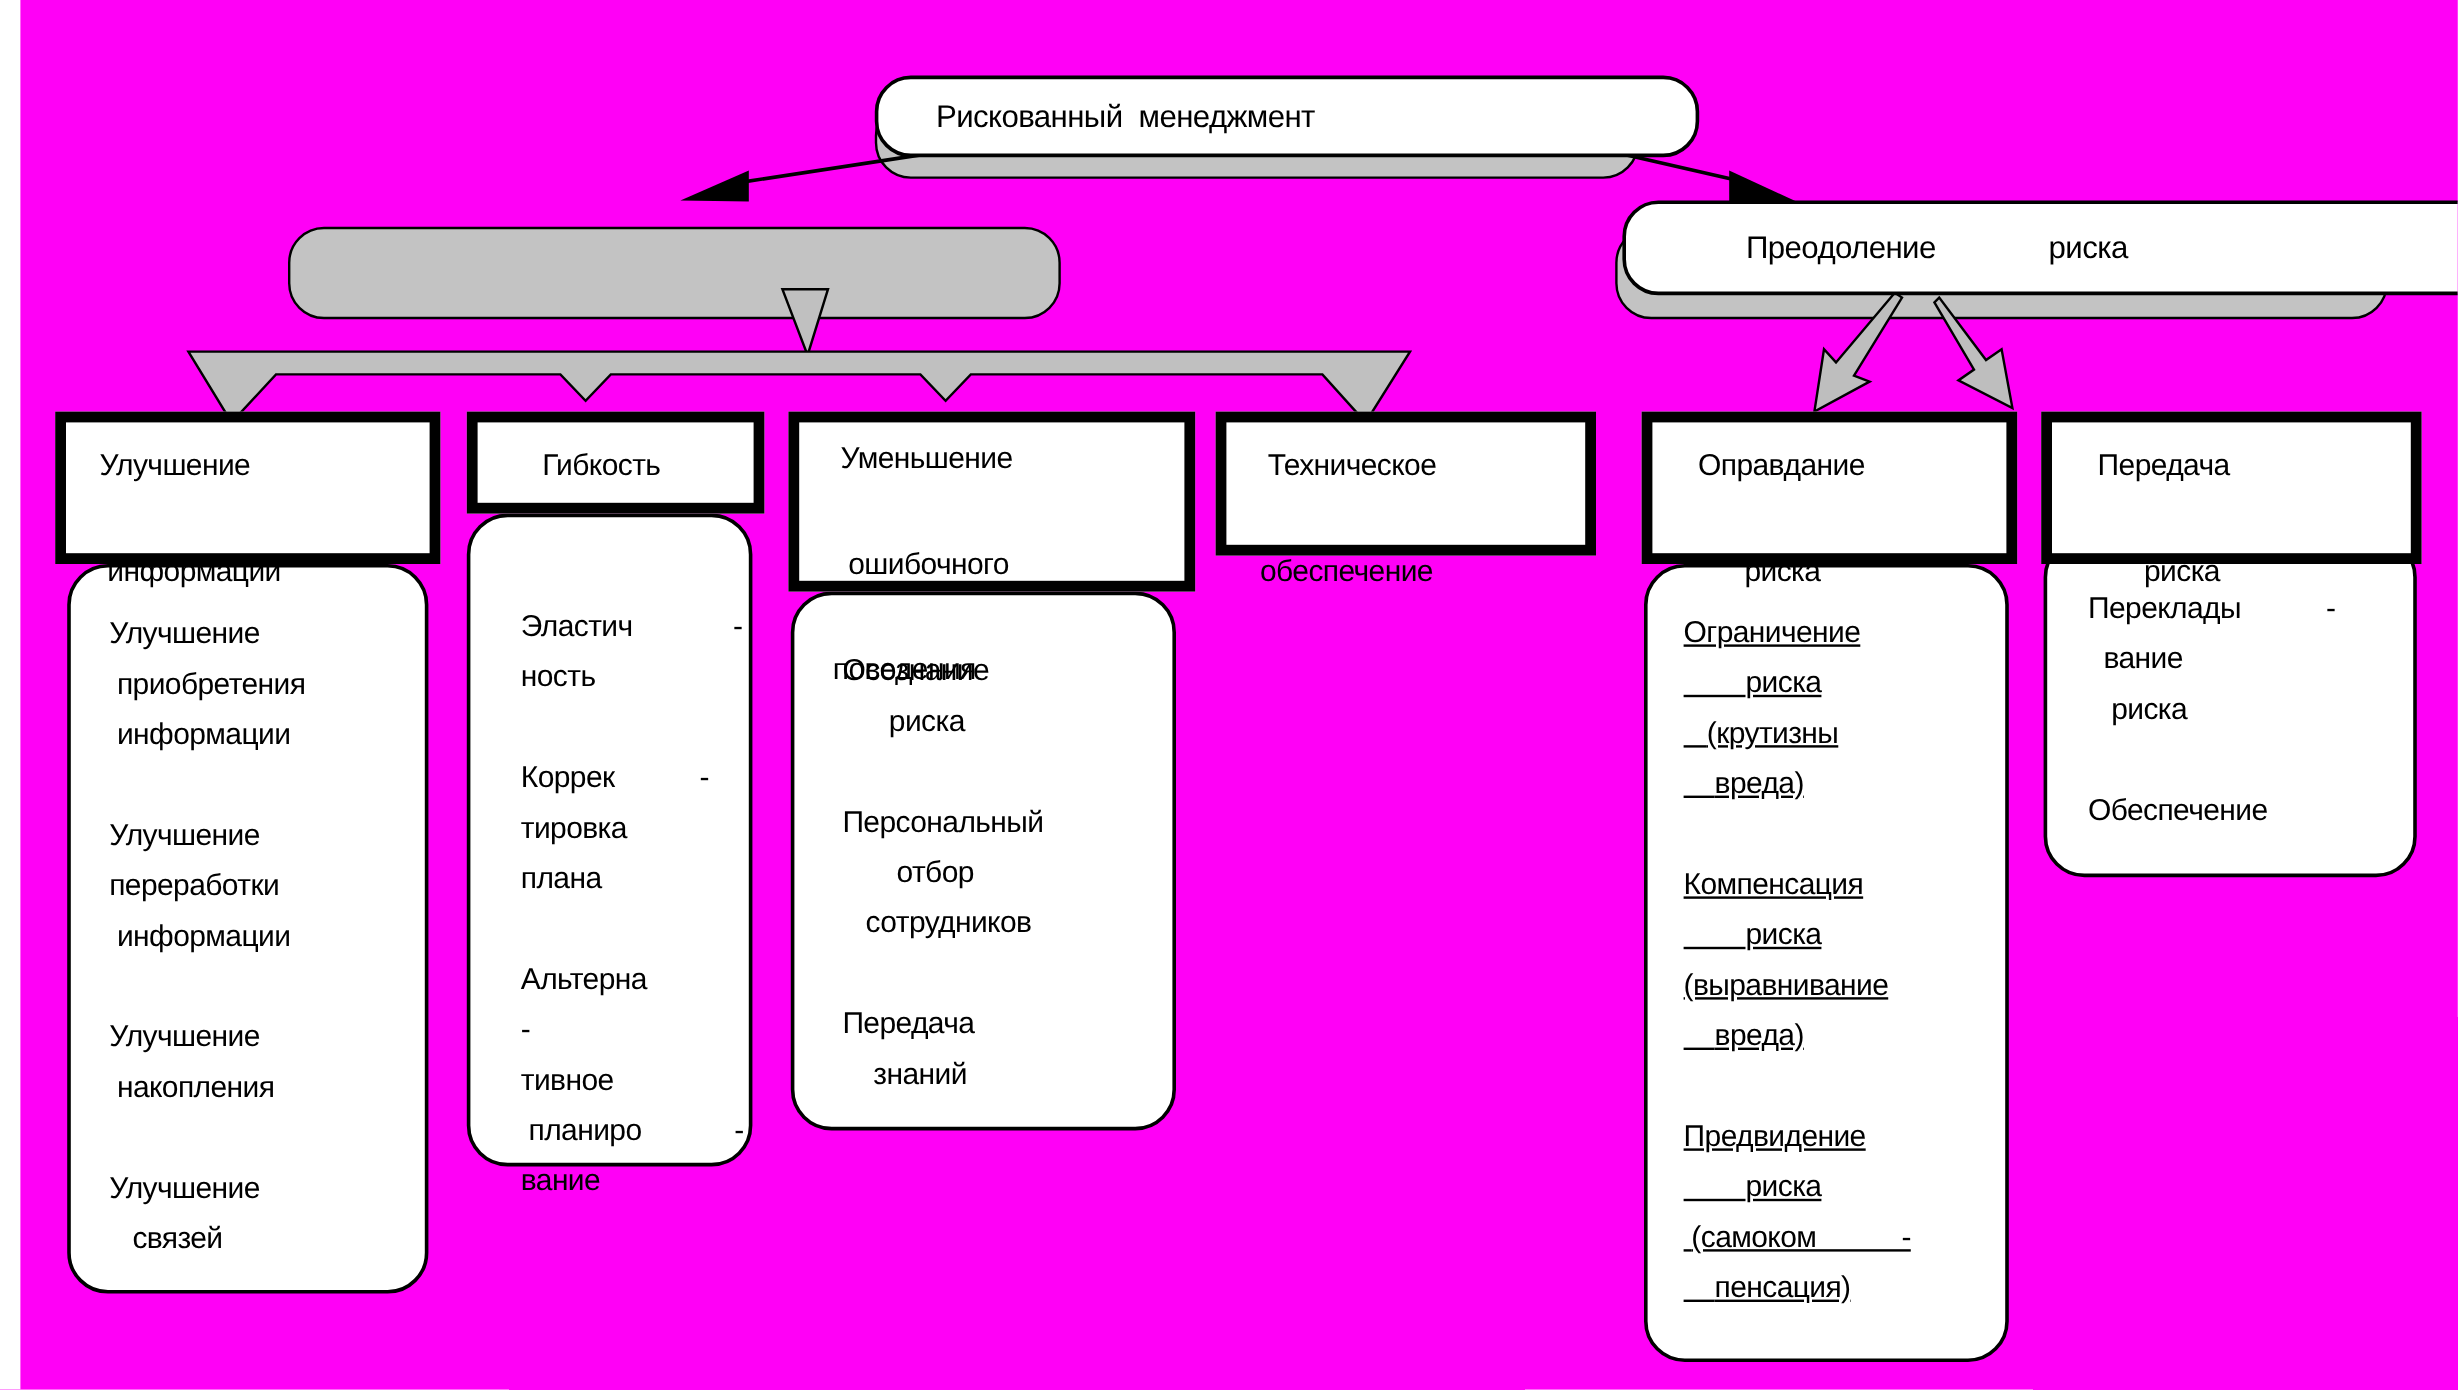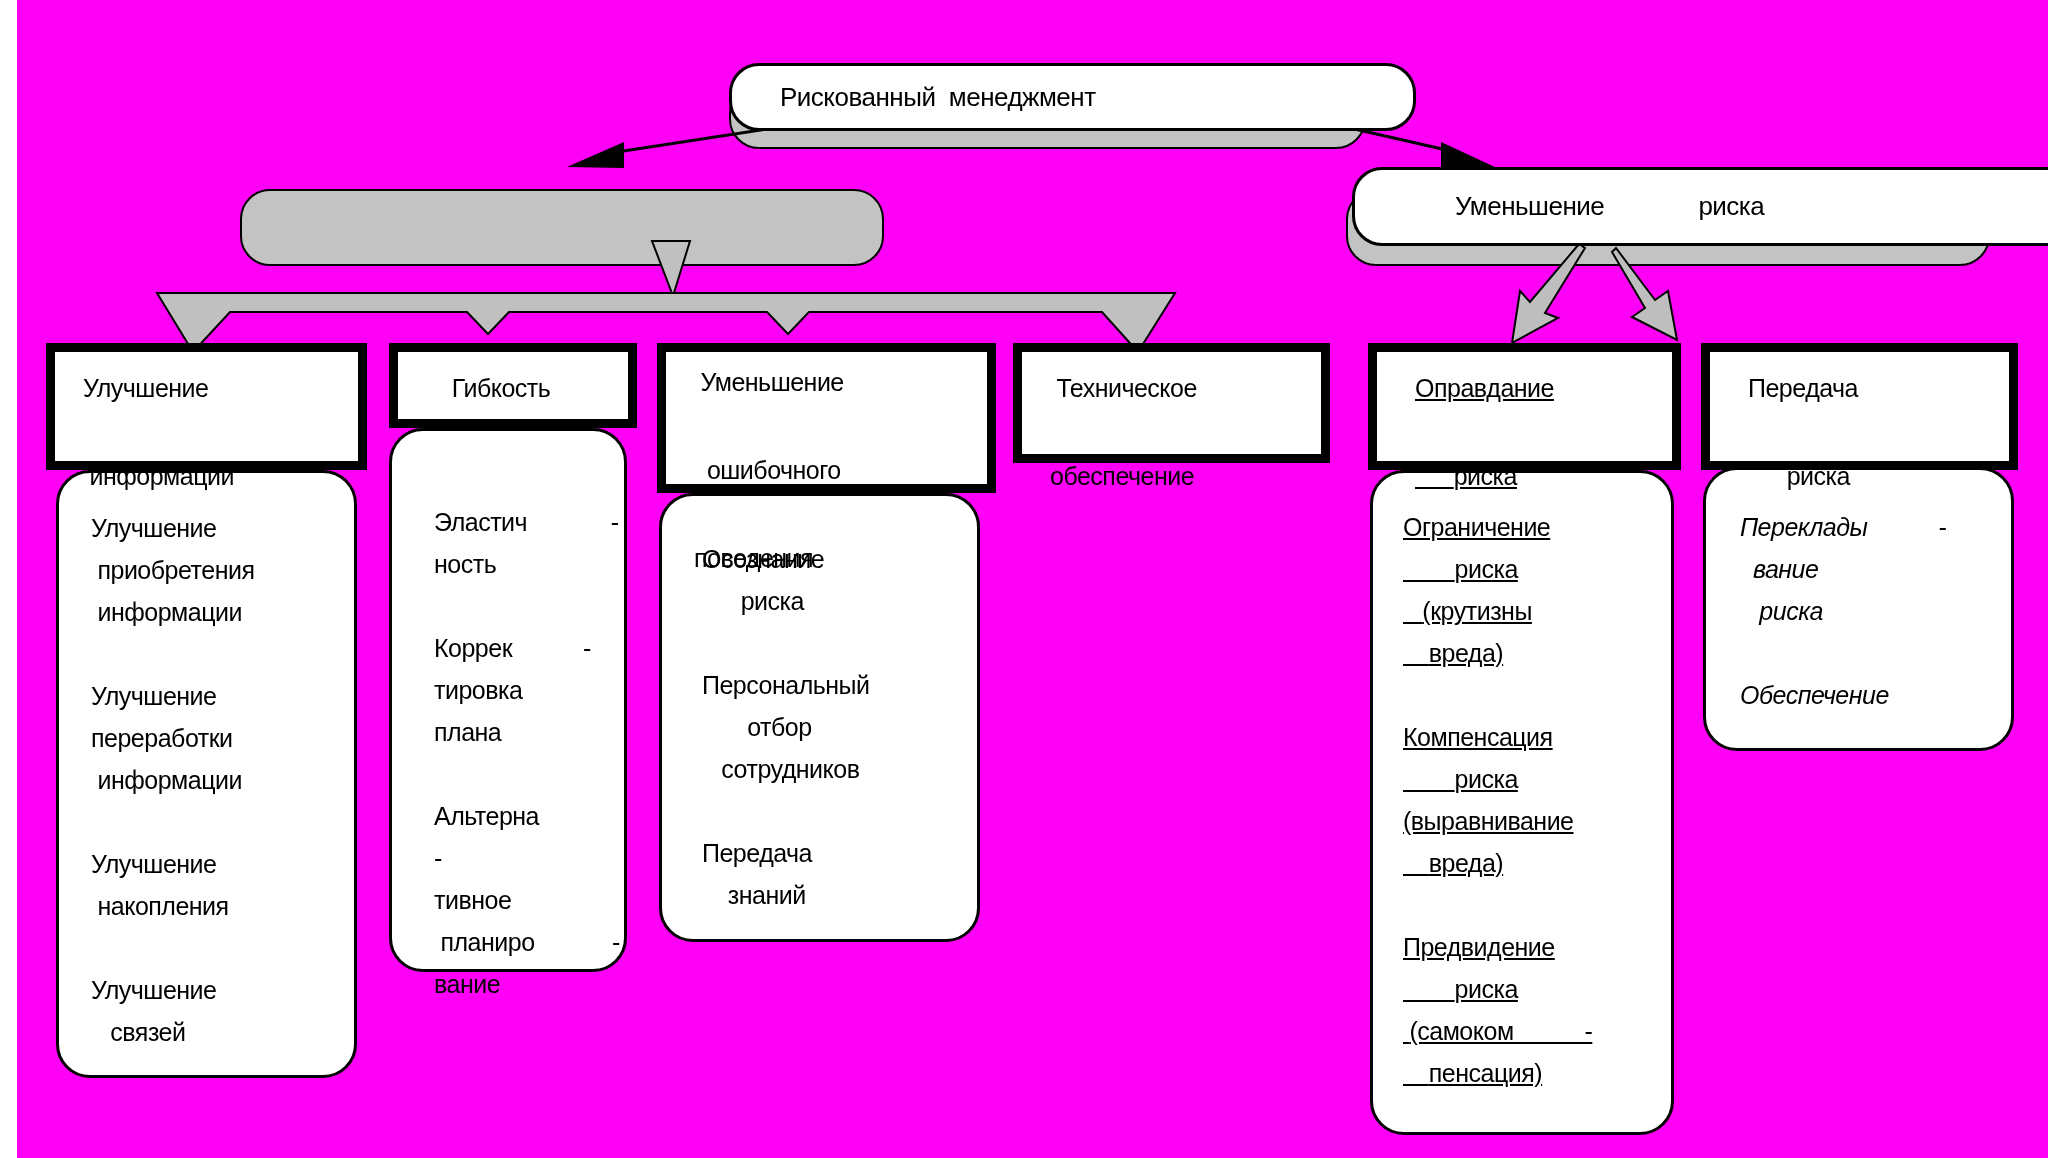--- a/index.html
+++ b/index.html
@@ -24,29 +24,29 @@
   .s-root   {left:712px;top:83px;width:633px;height:62px;}
   .n-left   {left:229px;top:167px;width:640px;height:73px;padding-left:128px;}
   .s-left   {left:223px;top:189px;width:640px;height:73px;}
   .n-right  {left:1335px;top:167px;width:640px;height:73px;padding-left:100px;}
   .s-right  {left:1329px;top:189px;width:640px;height:73px;}
   
   .c1h{left:29px;  top:343px;width:321px;height:127px;}
   .c2h{left:372px; top:343px;width:248px;height:85px;}
   .c3h{left:640px; top:343px;width:339px;height:150px;padding-top:8px;}
   .c4h{left:996px; top:343px;width:317px;height:120px;}
-  .c5h{left:1351px;top:343px;width:313px;height:127px;padding-left:38px;text-decoration:underline;}
+  .c5h{left:1351px;top:343px;width:313px;height:127px;padding-left:38px;}
   .c6h{left:1684px;top:343px;width:317px;height:127px;padding-left:38px;}
   
   .c1b{left:39px;  top:470px;width:301px;height:608px;padding:34px 4px 0 32px;}
   .c2b{left:372px; top:428px;width:238px;height:544px;padding:70px 4px 0 42px;}
   .c3b{left:642px; top:493px;width:321px;height:449px;padding:42px 4px 0 40px;}
   .c4b{left:998px; top:463px;width:307px;height:679px;padding:36px 4px 0 34px;}
   .c5b{left:1353px;top:470px;width:304px;height:665px;padding:33px 4px 0 30px;text-decoration:underline;}
-  .c6b{left:1686px;top:467px;width:311px;height:284px;padding:36px 4px 0 34px;font-style:italic;}
+  .c6b{left:1686px;top:447px;width:311px;height:284px;padding:36px 4px 0 34px;}
 </style>
 </head>
 <body>
 
 <div class="canvas" style="background: rgb(255, 0, 246); margin-left: 17px;">
 
   <svg class="connectors" width="2048" height="1158" viewBox="0 0 2048 1158">
 
     <line x1="757" y1="128" x2="600" y2="152" stroke="#000" stroke-width="3"></line>
     <polygon points="550,167 607,142 607,168" fill="#000"></polygon>
@@ -65,21 +65,21 @@
 
   <div class="shadow s-root"></div>
   <div class="node n-root">
     <span>Рискованный  менеджмент</span>
   </div>
 
   <div class="shadow s-left"></div>
 
   <div class="shadow s-right"></div>
   <div class="node n-right">
-    <span>Уменьшение              риска</span>
+    <span>Преодоление              риска</span>
   </div>
 
   <div class="hdr c1h">Улучшение
 
  информации</div>
   <div class="hdr c2h">    Гибкость</div>
   <div class="hdr c4h"> Техническое
 
 обеспечение</div>
   <div class="hdr c3h"> Уменьшение

